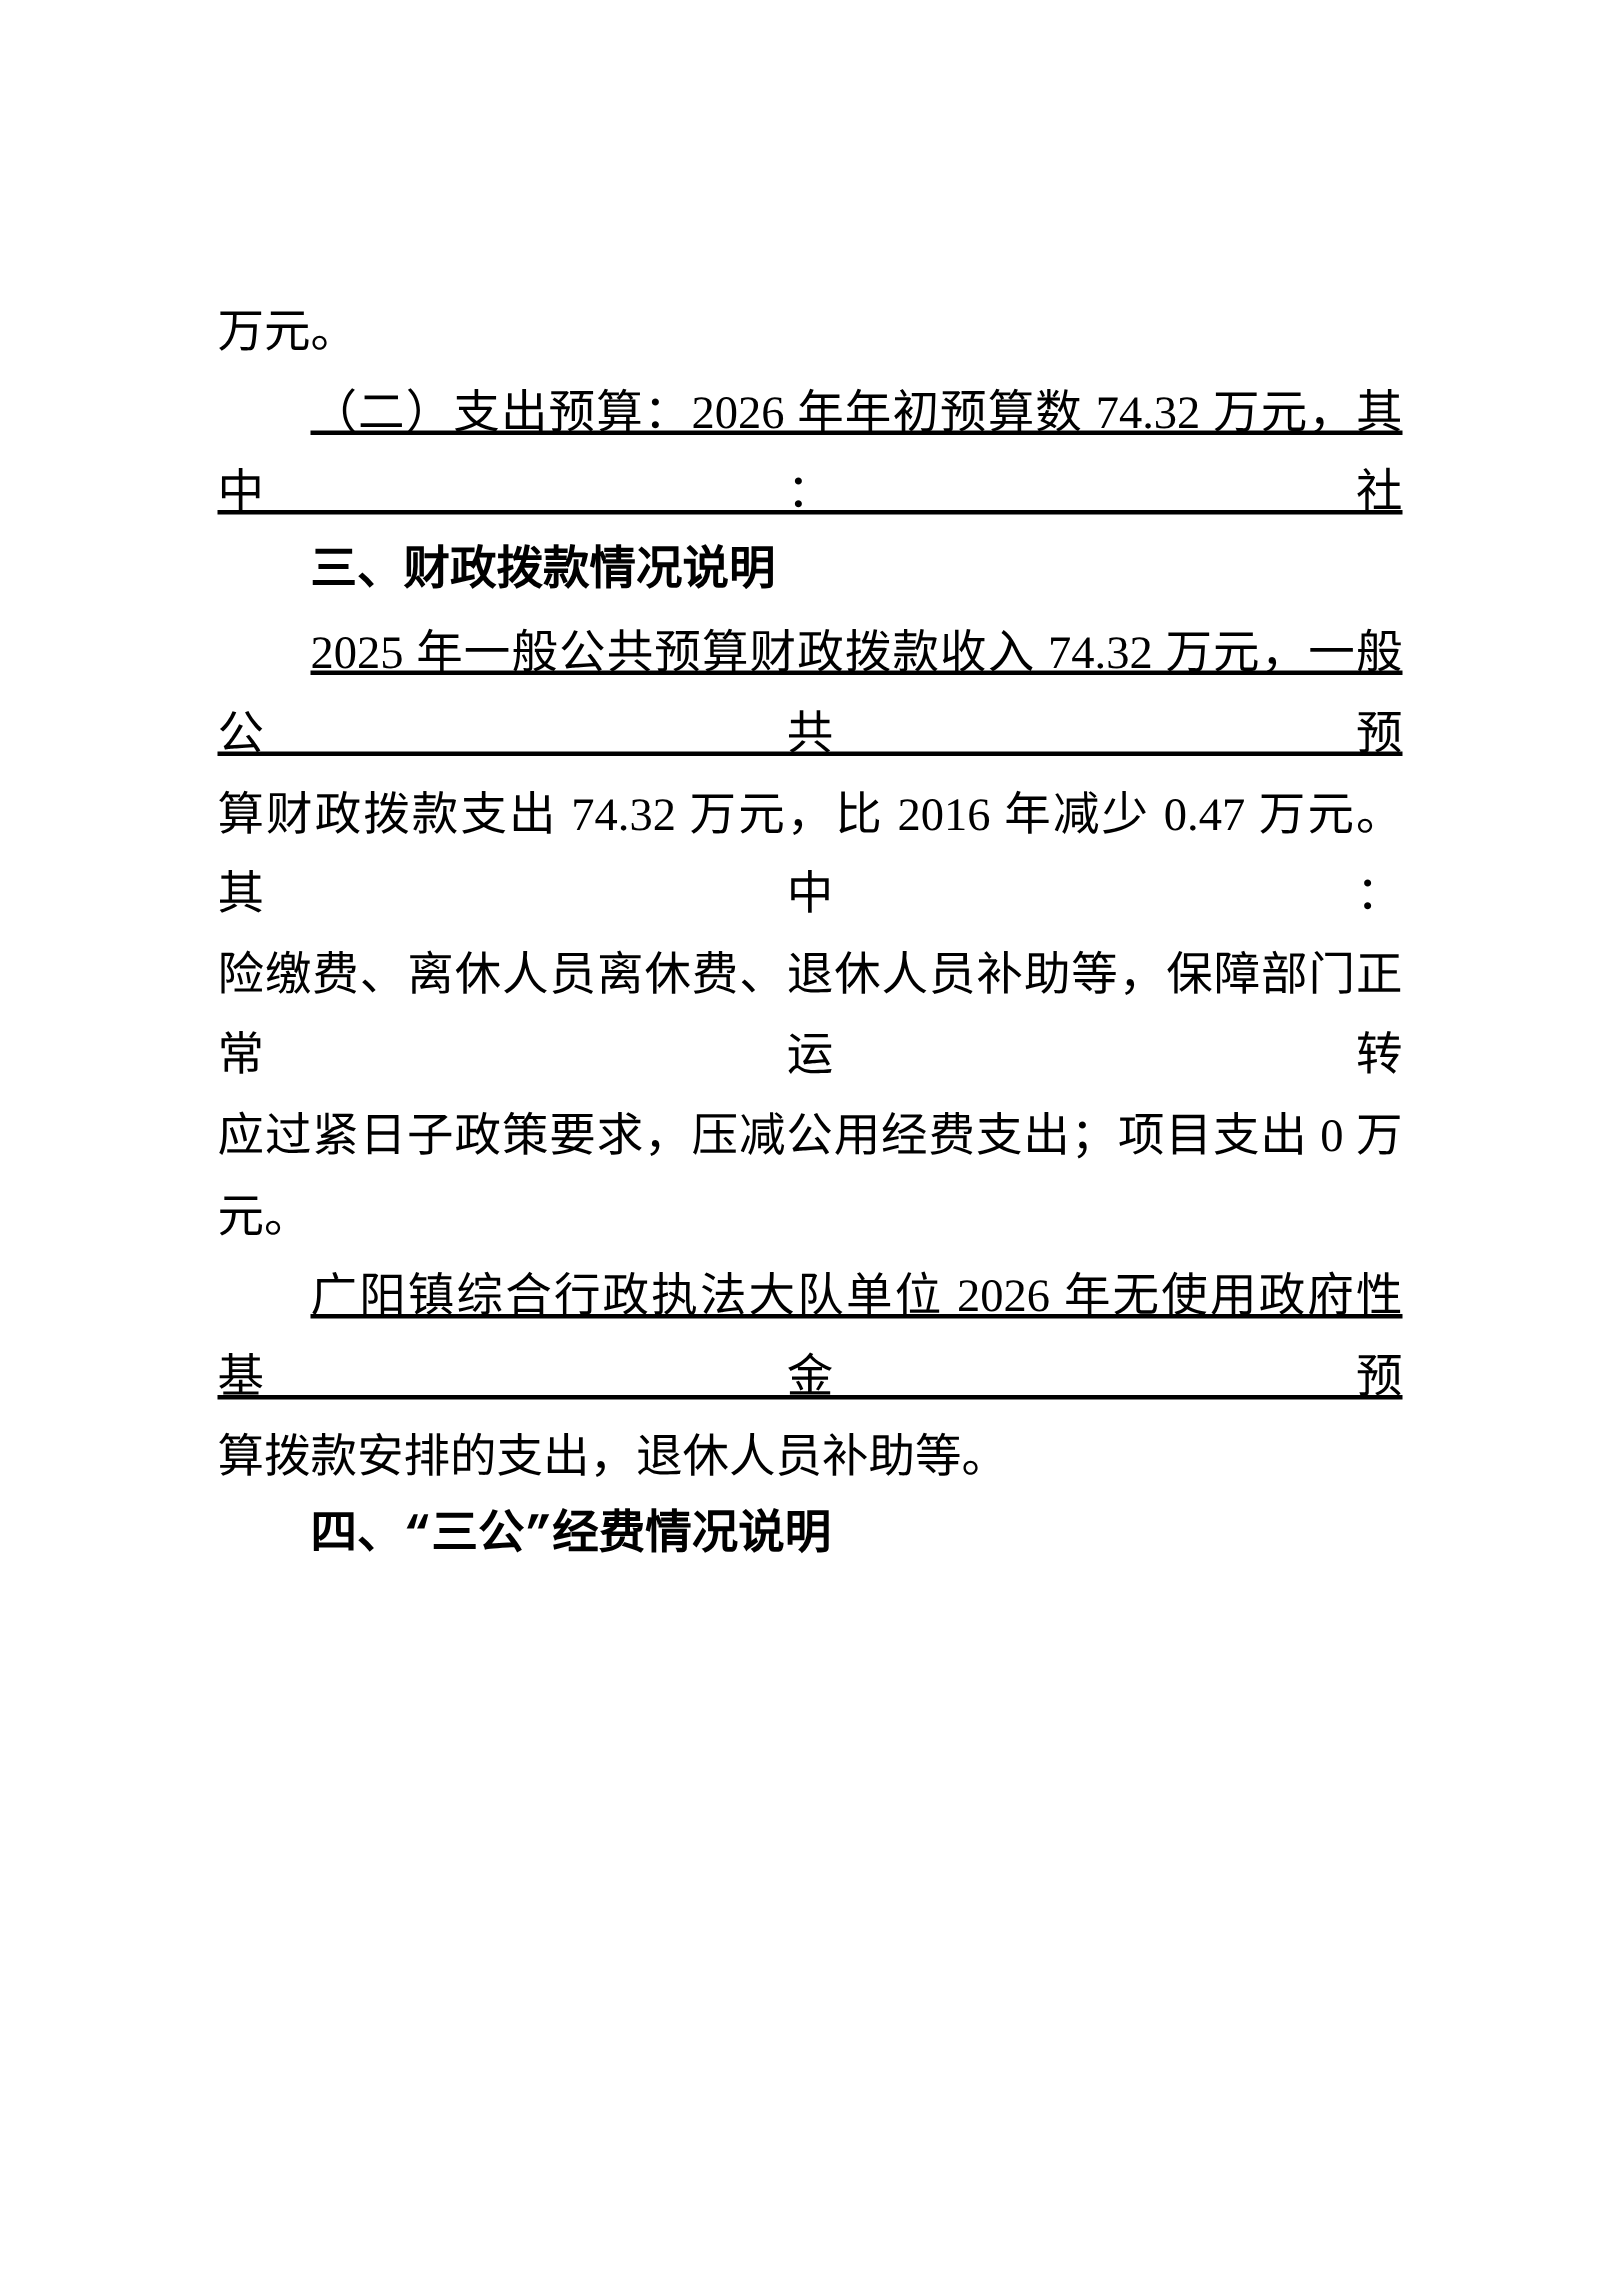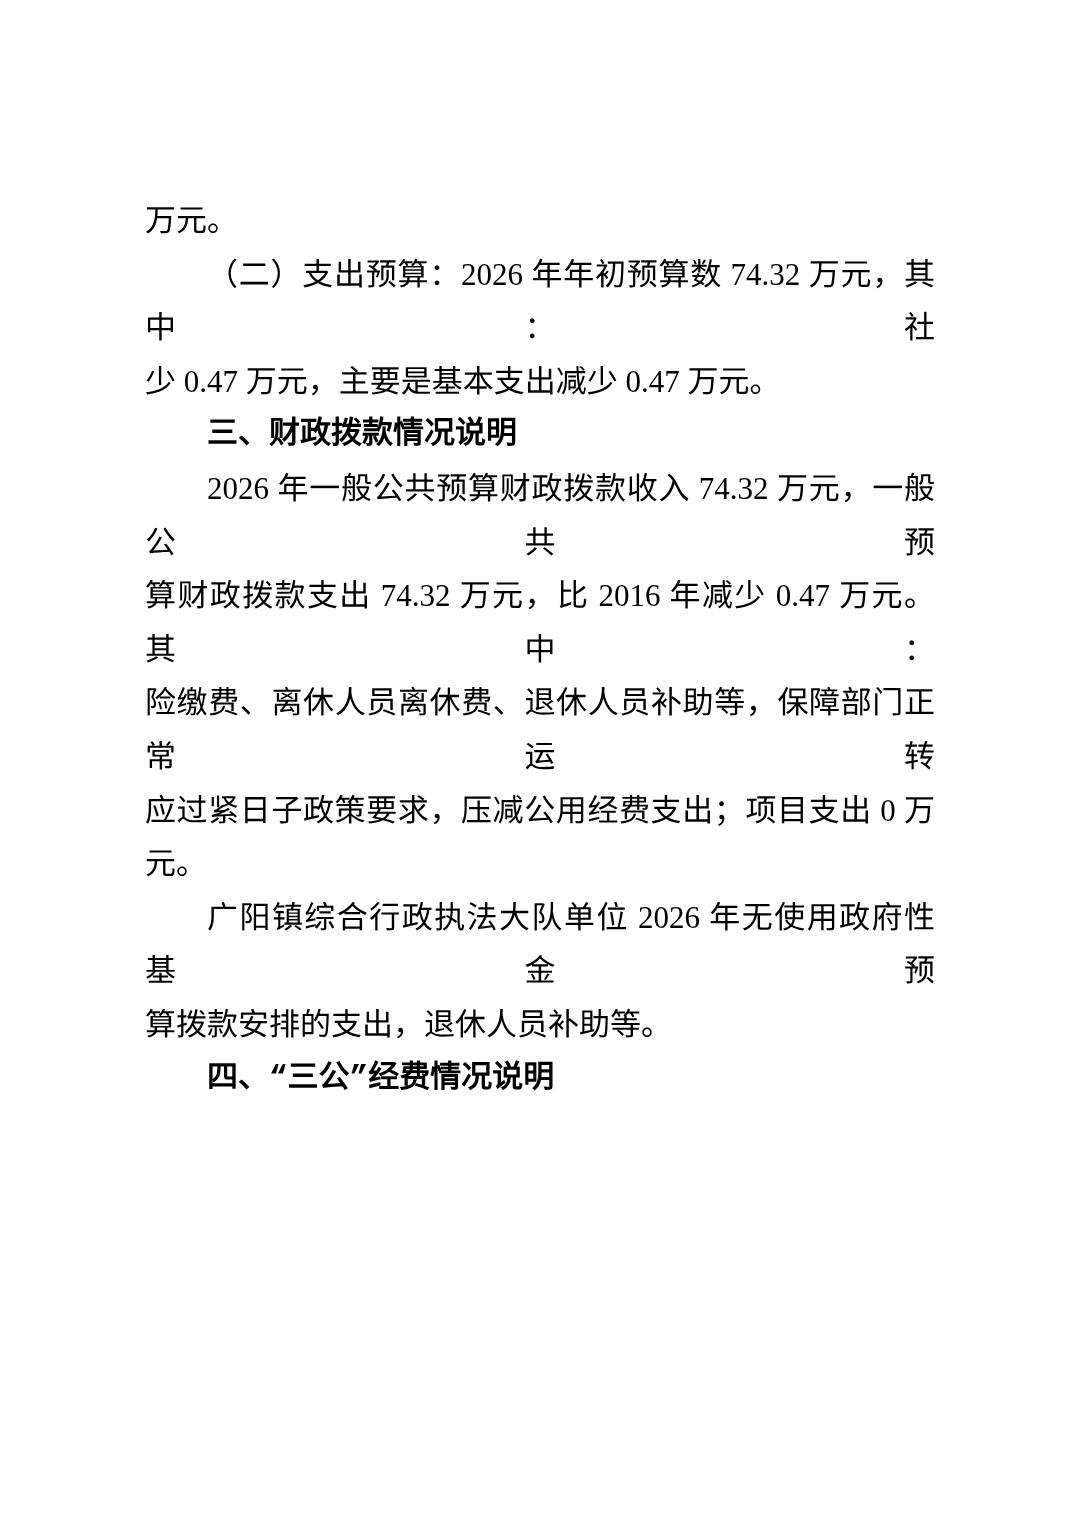--- a/index.html
+++ b/index.html
@@ -29,20 +29,21 @@
   .line {
     text-align: justify;
     text-align-last: justify;
     white-space: normal;
   }
   .line.end {
     text-align-last: left;
   }
   .line.first-ind {
     text-indent: 2em;
+    text-decoration: underline;
   }
   .heading-line {
     font-family: Liberation Mono, monospace;
     font-weight: bold;
     text-align: center;
     text-align-last: left;
     text-indent: 2em;
   }
 </style>
 </head>
@@ -50,29 +51,28 @@
 
 <div class="page">
   <div class="content">
 
     <div class="block">
       <div class="line end">万元。</div>
     </div>
 
     <div class="block">
       <div class="line first-ind">（二）支出预算：2026 年年初预算数 74.32 万元，其中：社</div>
-      <div class="line end">少 0.47 万元，主要是基本支出减少 0.47 万元。</div>
     </div>
 
     <div class="block">
       <div class="line heading-line">三、财政拨款情况说明</div>
     </div>
 
     <div class="block">
-      <div class="line first-ind">2026 年一般公共预算财政拨款收入 74.32 万元，一般公共预</div>
+      <div class="line first-ind">2025 年一般公共预算财政拨款收入 74.32 万元，一般公共预</div>
       <div class="line">算财政拨款支出 74.32 万元，比 2016 年减少 0.47 万元。其中：</div>
       <div class="line">险缴费、离休人员离休费、退休人员补助等，保障部门正常运转</div>
       <div class="line end">应过紧日子政策要求，压减公用经费支出；项目支出 0 万元。</div>
     </div>
 
     <div class="block">
       <div class="line first-ind">广阳镇综合行政执法大队单位 2026 年无使用政府性基金预</div>
       <div class="line end">算拨款安排的支出，退休人员补助等。</div>
     </div>
 

